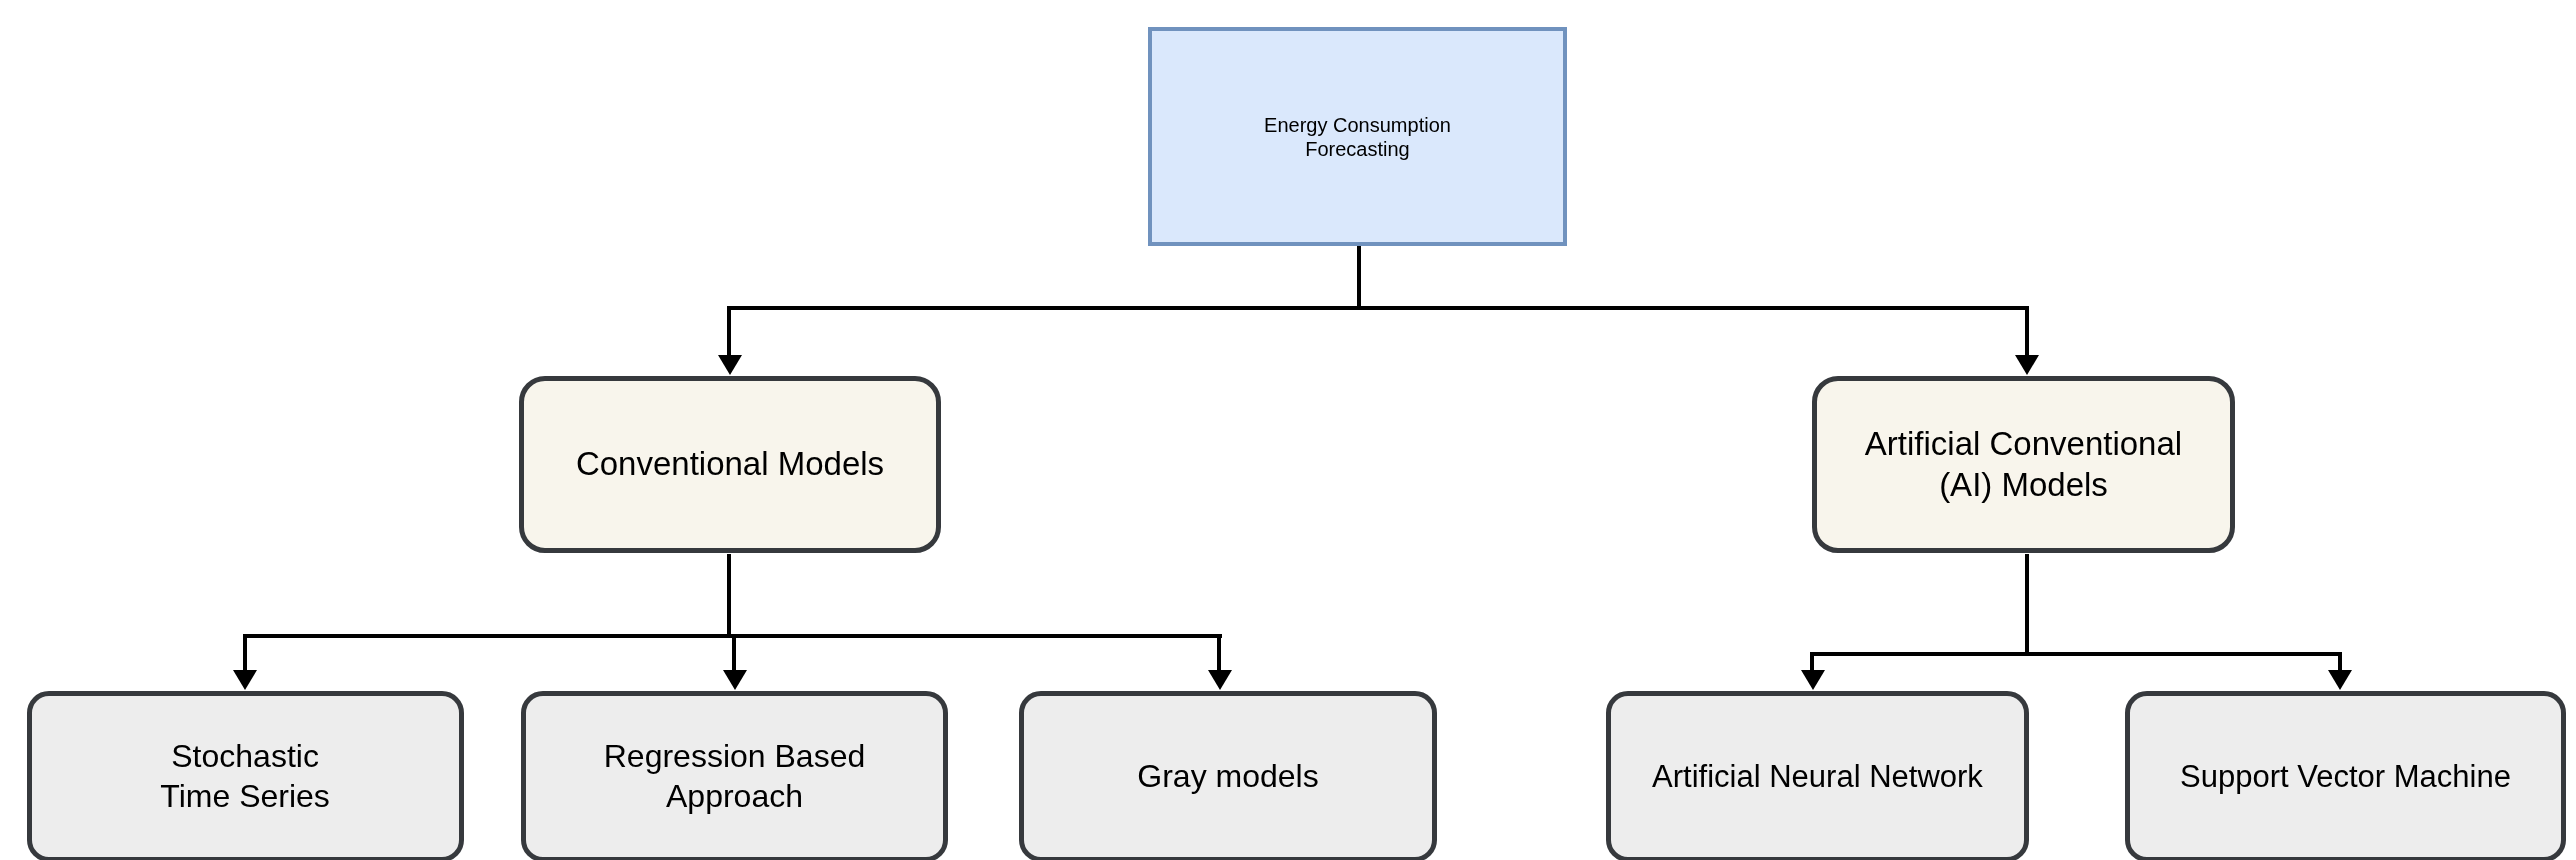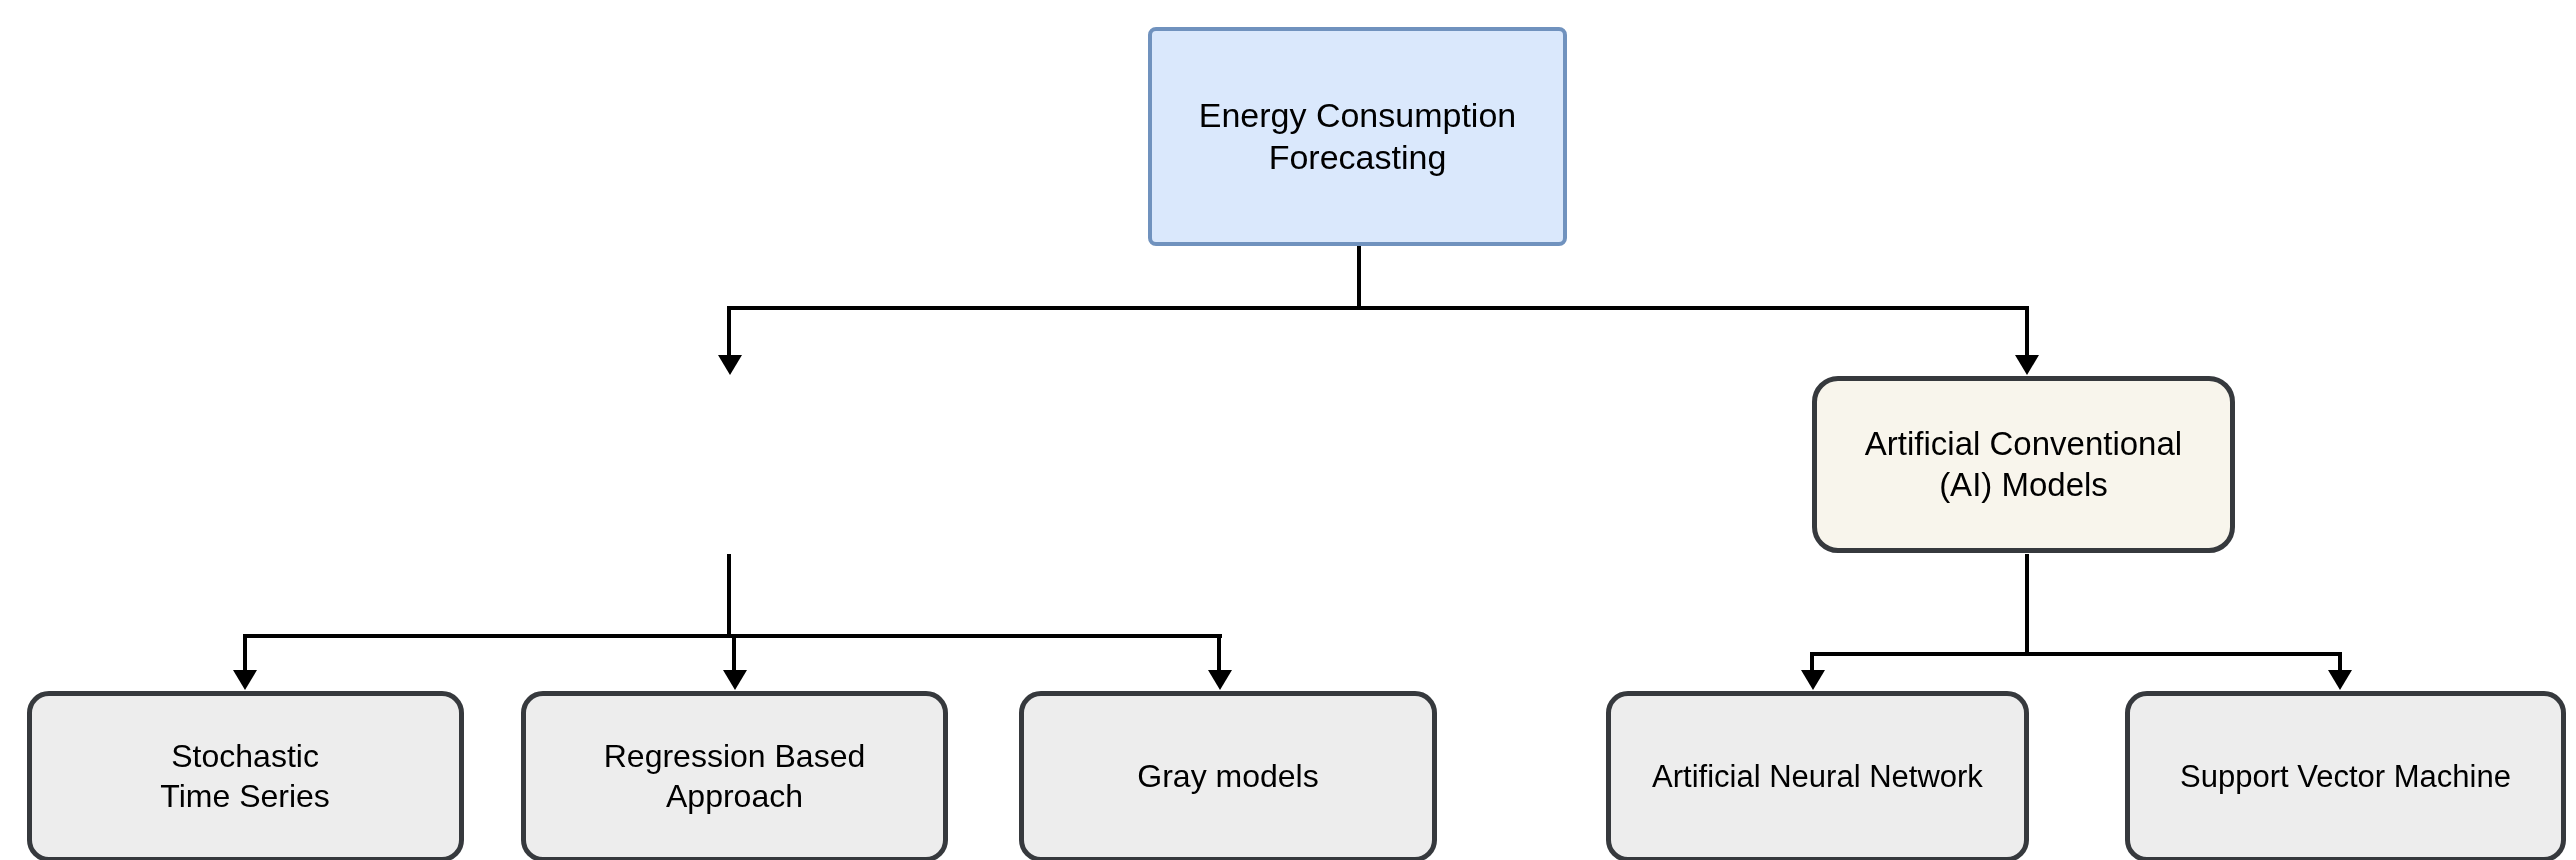--- a/index.html
+++ b/index.html
@@ -28,22 +28,22 @@
   }
 
   
   .node-root {
     left: 1148px;
     top: 27.4px;
     width: 419px;
     height: 219px;
     background: #dae8fc;
     border: 4.3px solid #7092be;
-    border-radius: 8px;
-    font-size: 34px;
+    border-radius: 0;
+    font-size: 20px;
   }
 
   
   .node-l2 {
     background: #f8f5ec;
     border: 5.1px solid #36393d;
     border-radius: 26px;
     font-size: 33px;
     height: 177px;
   }
@@ -93,20 +93,21 @@
   <div class="edge v" style="left:1357px; top:246px; height:63px;"></div>
 
   <div class="edge h" style="left:727px; top:306px; width:1302px;"></div>
 
   <div class="edge v" style="left:727px; top:306px; height:53px;"></div>
   <div class="arrow" style="left:718px; top:355px;"></div>
 
   <div class="edge v" style="left:2025px; top:306px; height:53px;"></div>
   <div class="arrow" style="left:2015px; top:355px;"></div>
 
+  <div class="node node-l2 node-conventional">Conventional Models</div>
 
   <div class="node node-l2 node-ai">Artificial Conventional
 (AI) Models</div>
 
   <div class="edge v" style="left:727px; top:554px; height:84px;"></div>
   <div class="edge h" style="left:243px; top:634px; width:979px;"></div>
 
   <div class="edge v" style="left:243px; top:634px; height:39px;"></div>
   <div class="arrow" style="left:233px; top:670px;"></div>
 

